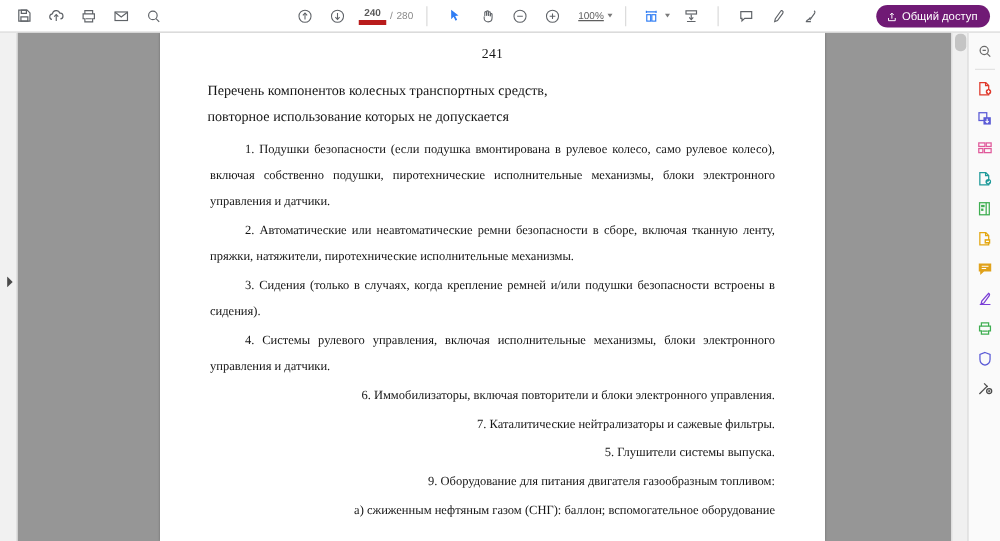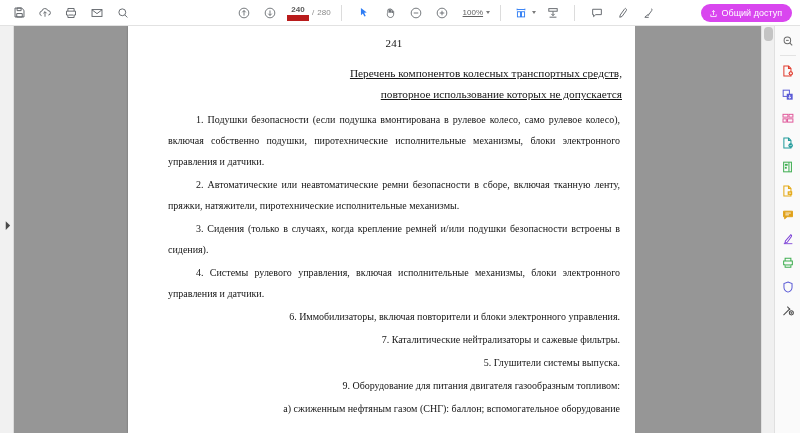--- a/index.html
+++ b/index.html
@@ -41,21 +41,21 @@
     margin: 0 5px;
     flex: 0 0 auto;
   }
   .pgnum-wrap {
     display: flex; align-items: center;
     font-size: 8px; color: #666;
     gap: 3px;
   }
   .pgnum-field {
     width: 22px; text-align: center;
-    border: none; border-bottom: 6px solid #b91c1c;
+    border: none; border-bottom: 4px solid #b91c1c;
     background: transparent;
     font-size: 8px; color: #5a5a5a;
     font-family: "Liberation Sans", sans-serif;
     padding: 0 0 1px 0;
     outline: none;
     font-weight: bold;
   }
   .pgtotal { font-size: 8px; color: #8a8a8a; }
   .zoom-label {
     font-size: 8px; color: #5f5f5f;
@@ -66,21 +66,21 @@
   .mini-caret {
     width: 0; height: 0;
     border-left: 2.5px solid transparent;
     border-right: 2.5px solid transparent;
     border-top: 3px solid #7a7a7a;
     margin-left: 1px;
   }
   .share-btn {
     position: absolute; right: 8px; top: 4px;
     height: 18px;
-    background: #d946ef;
+    background: #701a75;
     color: #fff;
     border-radius: 9px;
     display: flex; align-items: center;
     gap: 4px;
     padding: 0 10px 0 8px;
     font-size: 9px;
     cursor: pointer;
     white-space: nowrap;
   }
   .share-btn svg { display:block; }
@@ -121,21 +121,21 @@
   .rail-div {
     width: 16px; height: 1px;
     background: #e3e3e3;
     margin: 2px 0 3px 0;
   }
 
   
   #viewer {
     position: absolute;
     top: 26px; left: 14px;
-    width: 621px; height: 407px;
+    width: 759px; height: 407px;
     background: #969696;
     overflow: hidden;
   }
   #vscroll-track {
     position: absolute;
     top: 26px; right: 26px;
     width: 13px; height: 407px;
     background: #f0f0f0;
     border-left: 1px solid #e0e0e0;
     z-index: 25;
@@ -162,25 +162,24 @@
     font-family: "Liberation Serif", serif;
     color: #151515;
   }
   .folio {
     text-align: center;
     font-size: 11px;
     margin: 3px 0 14px 0;
     letter-spacing: 0.2px;
   }
   .heading {
-    text-align: right;
+    text-align: left;
     font-size: 11.3px;
     line-height: 21px;
     margin: 0;
-    text-decoration: underline;
   }
   .para {
     font-size: 10px;
     line-height: 21px;
     text-indent: 28px;
     text-align: justify;
     margin: 2px;
     hyphens: none;
   }
   .para.first { margin-top: 4px; }

